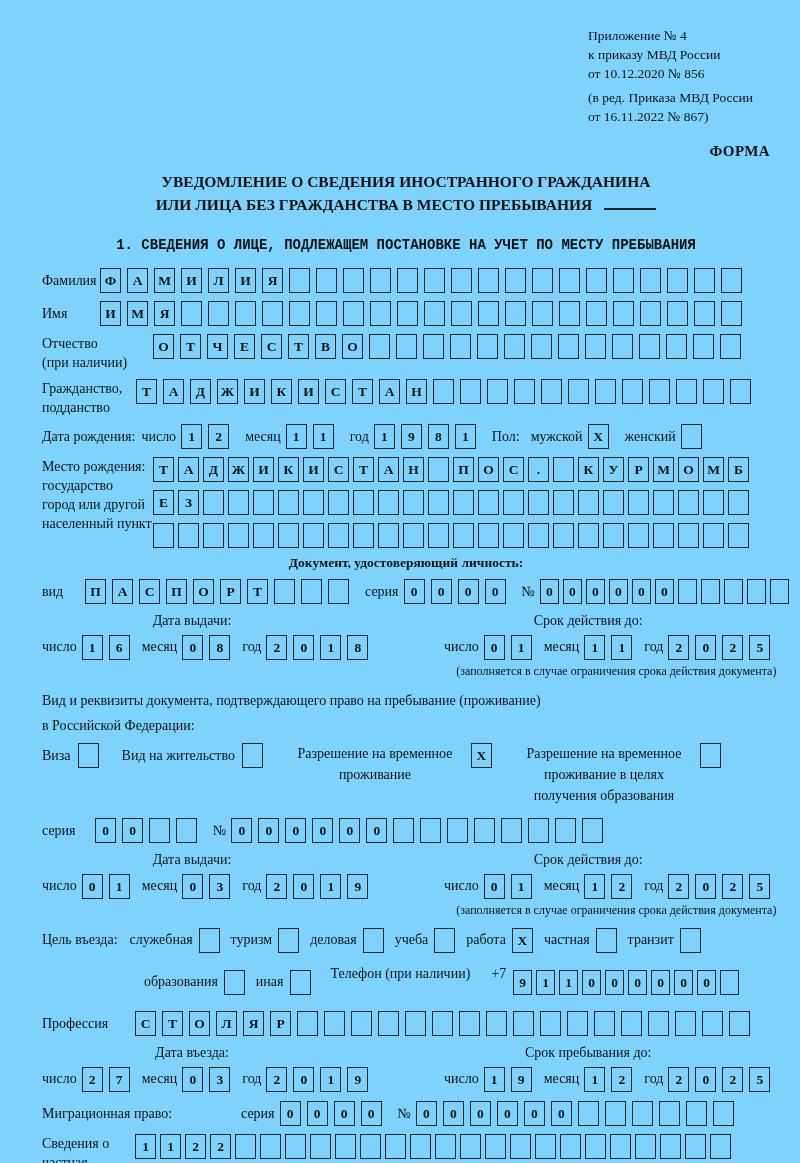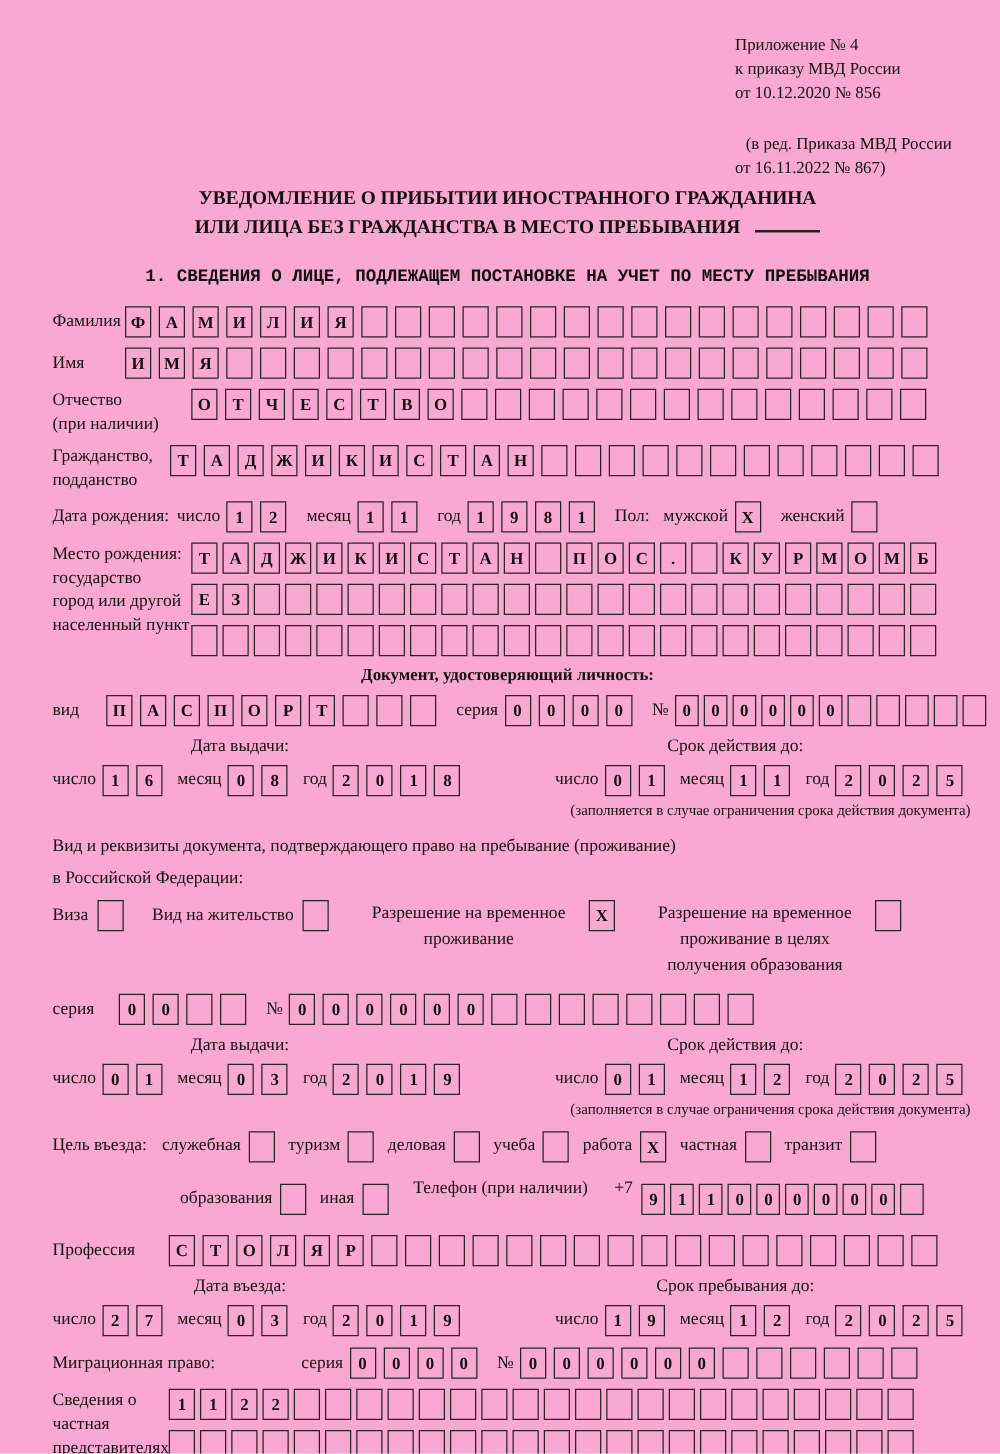--- a/index.html
+++ b/index.html
@@ -1,26 +1,26 @@
 <!DOCTYPE html>
 <html><head>
 <meta charset="utf-8">
 <style>
   * { margin:0; padding:0; box-sizing:content-box; }
   body { background:#ffffff; }
   .page {
     width:800px; height:1163px; box-sizing:border-box;
     padding:26px 30px 0 42px; overflow:hidden; position:relative;
-    background:#f9a8d4; color:#111;
+    background:#7dd3fc; color:#111;
     font-family:"Liberation Serif","DejaVu Serif",serif; font-size:14px;
   }
   
   .hdr { margin-left:auto; width:182px; font-size:13.5px; }
   .hdr div { line-height:19px; }
-  .hdr .mt { margin-top:22px;text-align:center; }
+  .hdr .mt { margin-top:5px; }
   .forma { text-align:right; font-weight:bold; font-size:15px; margin:17px 0 10px; letter-spacing:.4px; }
   .title { text-align:center; font-weight:bold; font-size:15.5px; line-height:23px; margin-top:4px; }
   .blankline { display:inline-block; width:52px; border-bottom:2px solid #222; height:2px; margin-left:12px; }
   .sect { text-align:center; font-weight:bold; font-size:14px; margin:21px 0 15px;font-family:Liberation Mono, monospace; }
   
   .row { display:flex; align-items:flex-start; margin-bottom:7px; }
   .lbl { flex:none; line-height:19px; }
   .lbl.one { line-height:26px; }
   .w58 { width:58px; } .w94 { width:94px; } .w111 { width:111px; } .w93 { width:93px; }
   .w43 { width:43px; } .w52 { width:53px; } .w160 { width:158px; margin-right:35px; }
@@ -66,23 +66,24 @@
 
 <div class="page">
 
   <div class="hdr">
     <div>Приложение № 4</div>
     <div>к приказу МВД России</div>
     <div>от 10.12.2020 № 856</div>
     <div class="mt">(в ред. Приказа МВД России</div>
     <div>от 16.11.2022 № 867)</div>
   </div>
+  <div class="forma">ФОРМА</div>
 
   <div class="title">
-    <div>УВЕДОМЛЕНИЕ О ПРИБЫТИИ ИНОСТРАННОГО ГРАЖДАНИНА</div>
+    <div>УВЕДОМЛЕНИЕ О СВЕДЕНИЯ ИНОСТРАННОГО ГРАЖДАНИНА</div>
     <div>
       <span>ИЛИ ЛИЦА БЕЗ ГРАЖДАНСТВА В МЕСТО ПРЕБЫВАНИЯ</span><span class="blankline"></span>
     </div>
   </div>
 
   <div class="sect">1. СВЕДЕНИЯ О ЛИЦЕ, ПОДЛЕЖАЩЕМ ПОСТАНОВКЕ НА УЧЕТ ПО МЕСТУ ПРЕБЫВАНИЯ</div>
 
   <div class="row">
     <div class="lbl one w58">Фамилия</div>
     <div class="cells">

